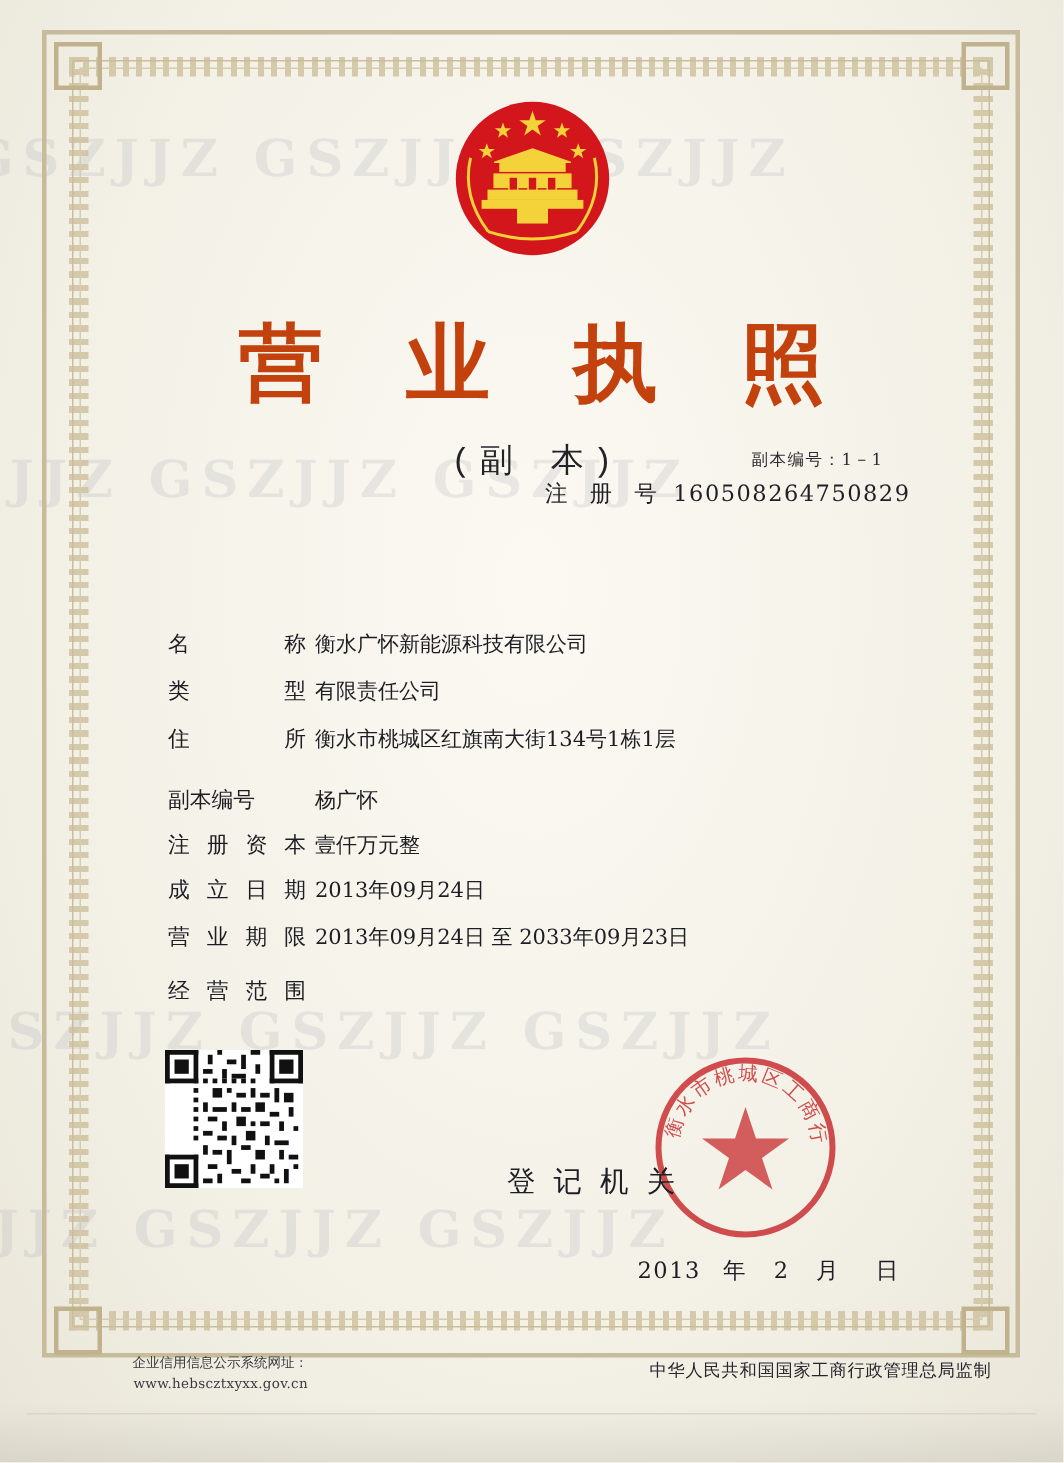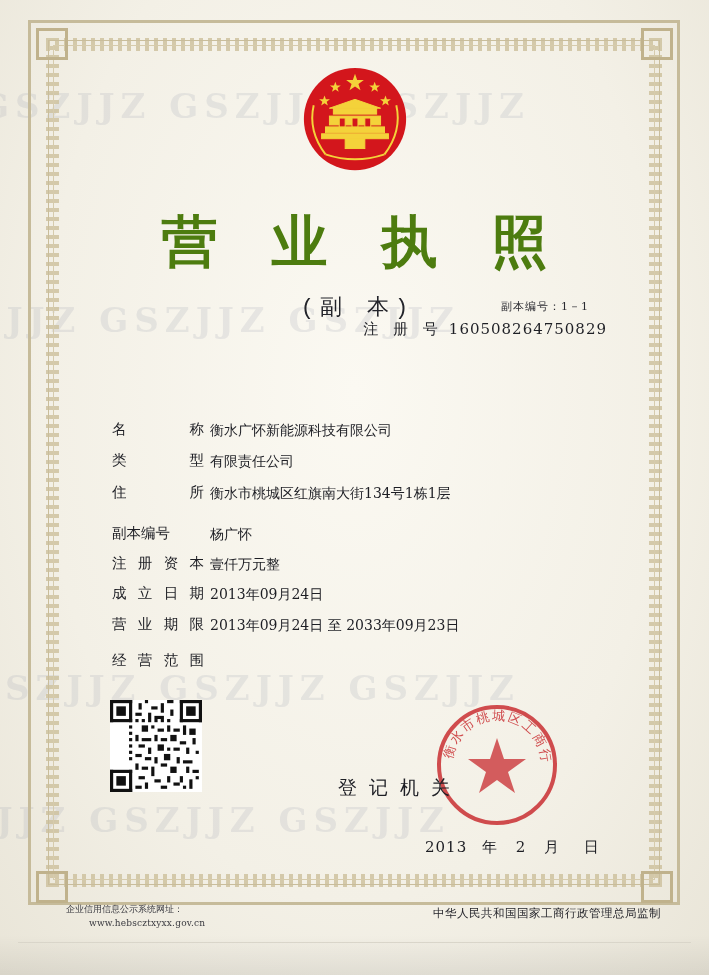--- a/index.html
+++ b/index.html
@@ -95,26 +95,26 @@
     left: 50%;
     transform: translateX(-50%);
     top: 62px;
     width: 118px; height: 118px;
   }
   .title {
     position: absolute;
     left: 0; right: 0;
     top: 205px;
     text-align: center;
-    font-family: Liberation Serif, serif;
+    font-family: Liberation Sans, sans-serif;
     font-size: 56px;
     font-weight: bold;
     letter-spacing: 20px;
     text-indent: 20px;
-    color: #4d7c0f;
+    color: #c2410c;
   }
   .subtitle {
     position: absolute;
     left: 0; right: 0;
     top: 292px;
     text-align: center;
     font-family: Liberation Mono, monospace;
     font-size: 22px;
     letter-spacing: 6px;
     text-indent: 6px;
@@ -211,20 +211,21 @@
   .date-line .m { margin: 0 4px; }
 
   .footer-left {
     position: absolute;
     left: 66px;
     top: 903px;
     font-size: 9px;
     color: #3a3a40;
     font-family: "DejaVu Serif", "Liberation Serif", serif;
     line-height: 1.5;
+    text-align: right;
   }
   .footer-left .url {
     margin-left: 23px;
     letter-spacing: .2px;
   }
   .footer-right {
     position: absolute;
     right: 48px;
     top: 906px;
     font-size: 11.5px;

